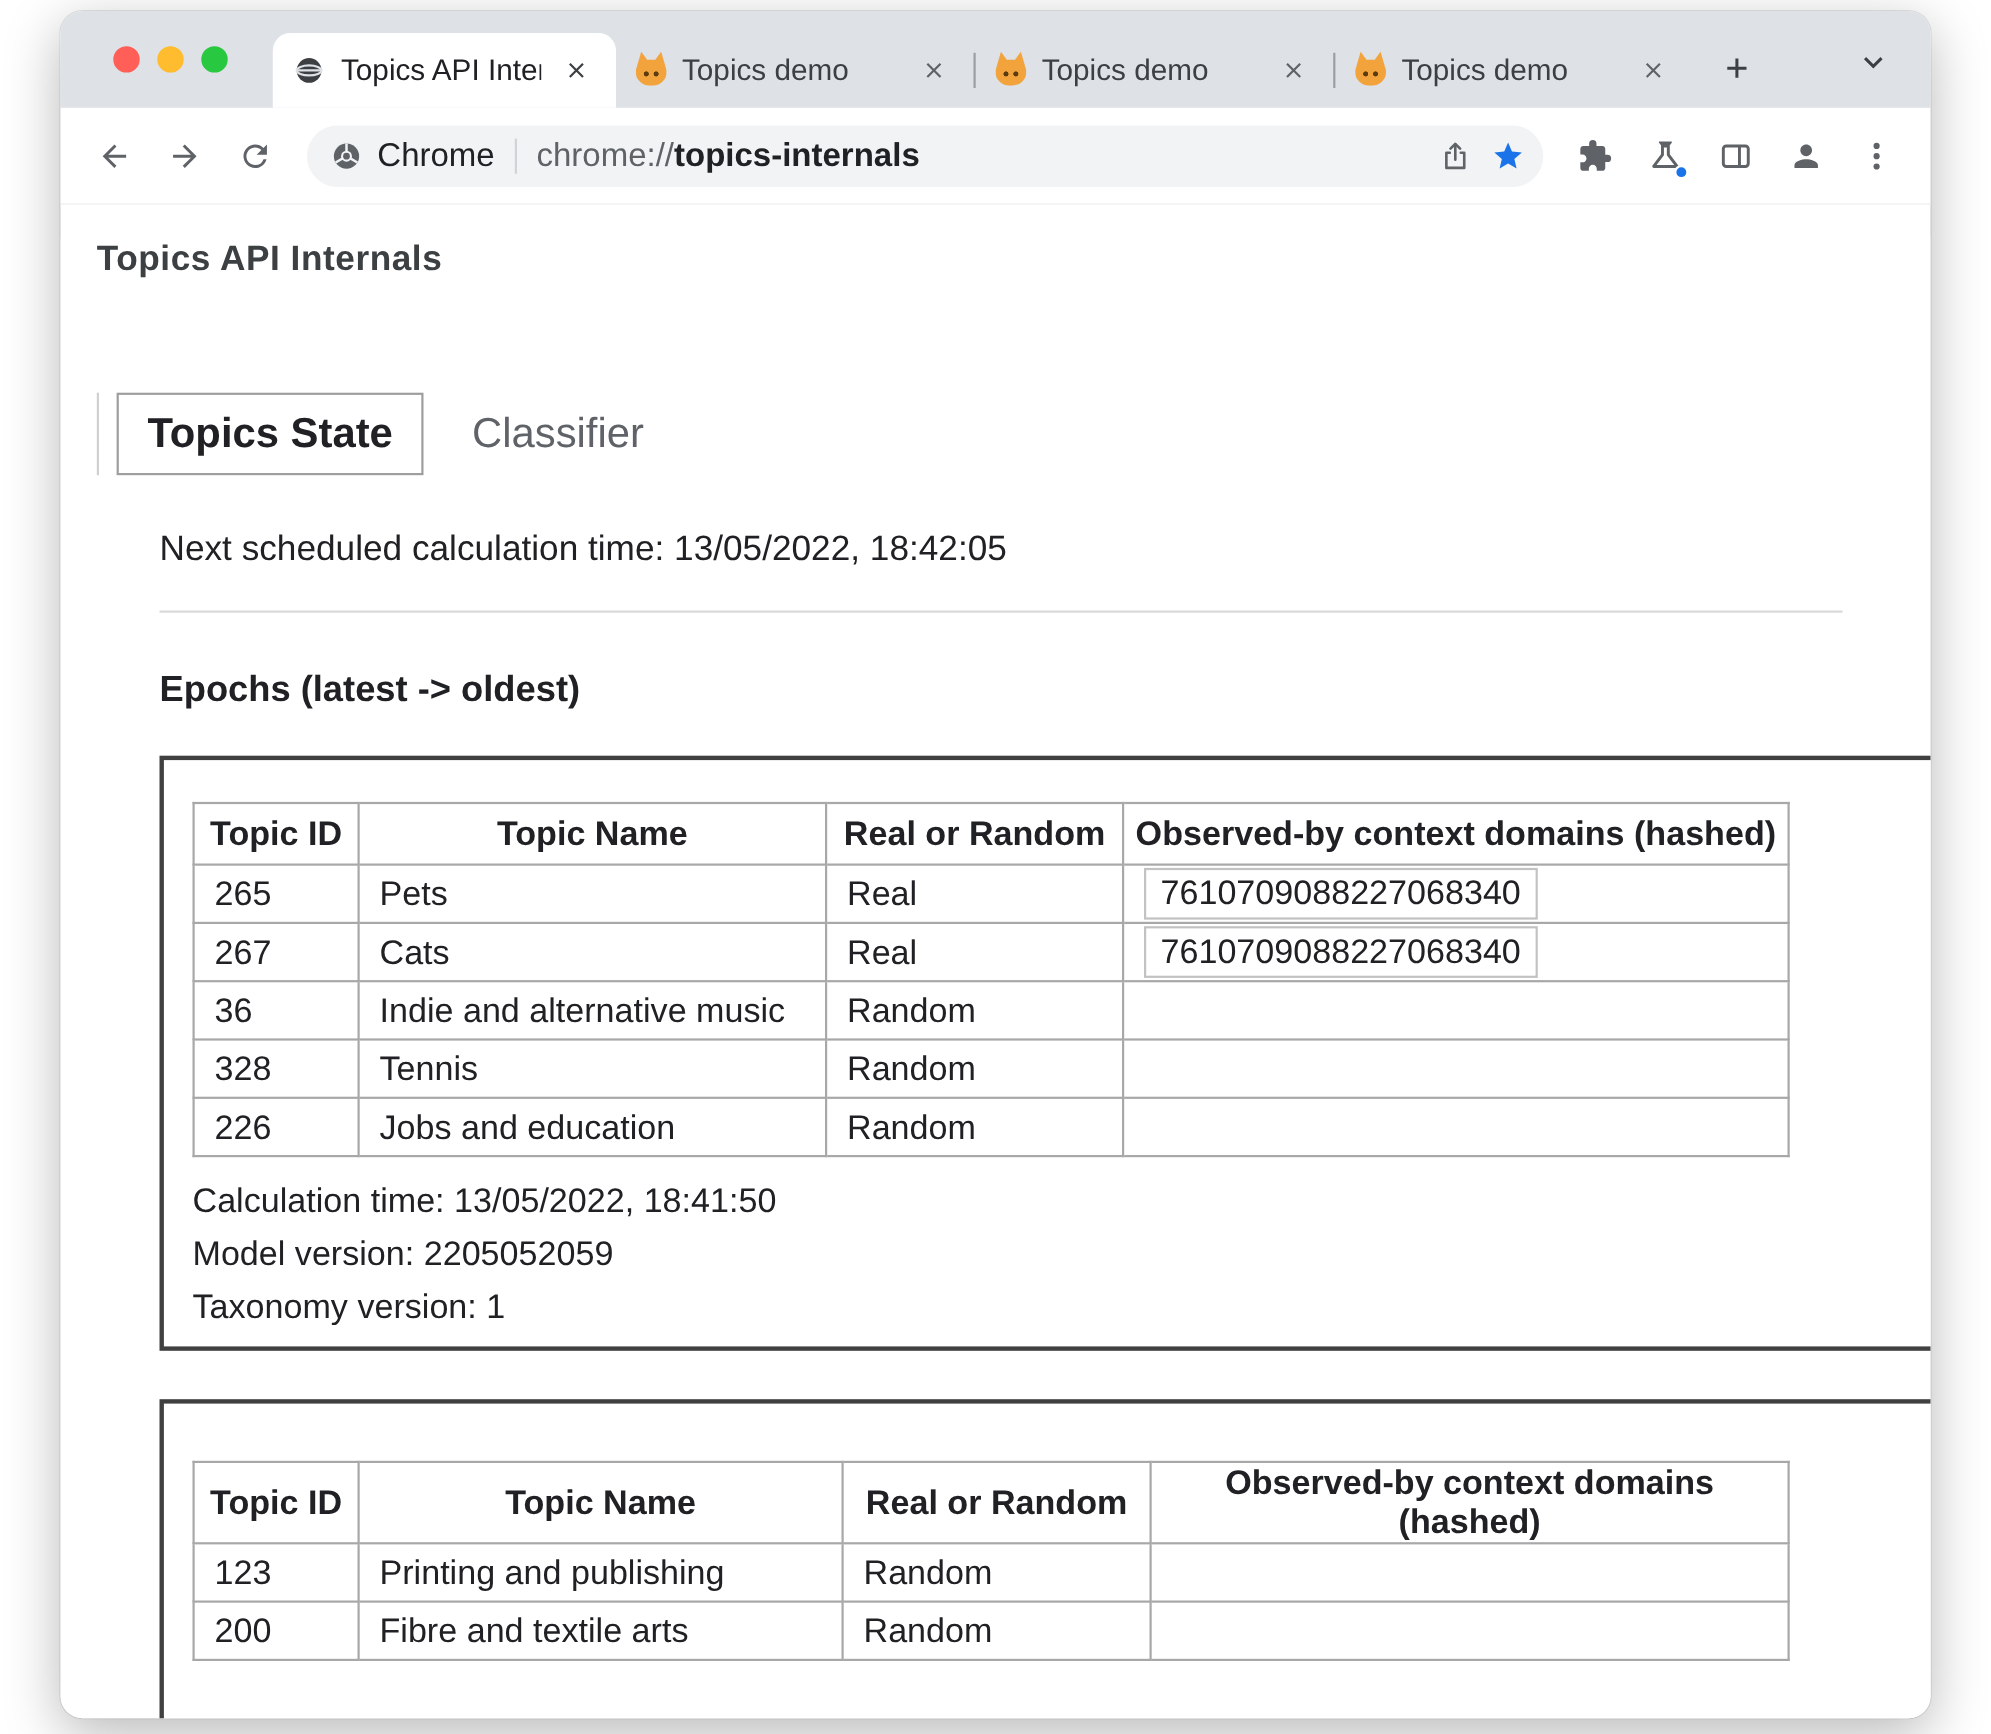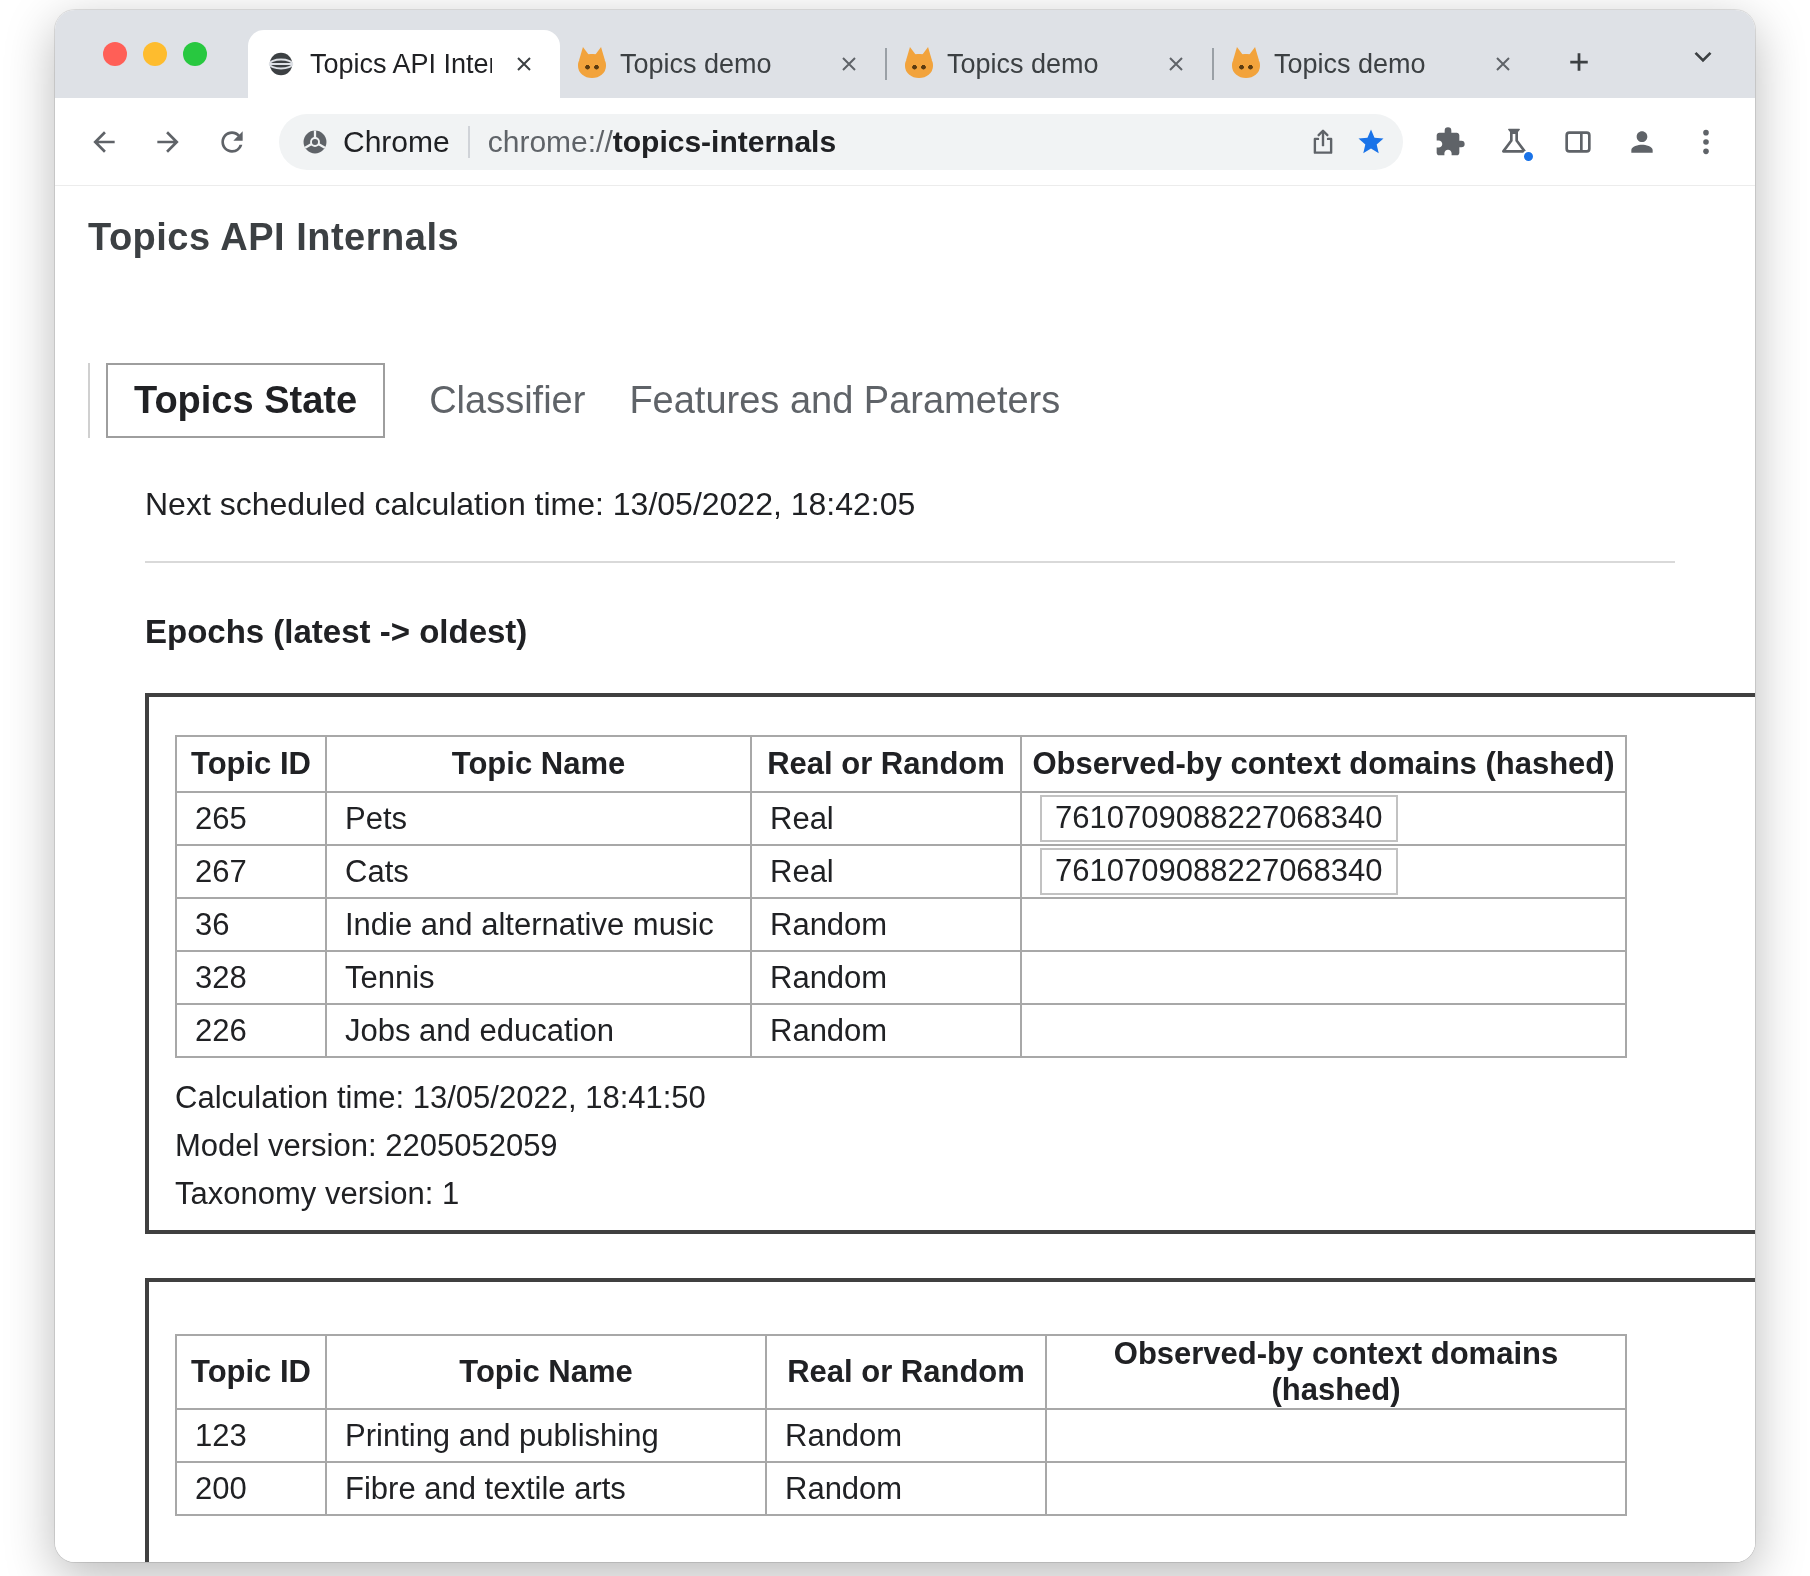--- a/index.html
+++ b/index.html
@@ -51,21 +51,21 @@
   .ob-engine { font-size:30px; color:#202124; margin:0 18px 0 12px; }
   .ob-sep { width:2px; height:32px; background:#d0d3d8; margin-right:18px; }
   .ob-url { font-size:30px; white-space:nowrap; }
   .ob-scheme { color:#5f6368; }
   .ob-host { color:#202124; font-weight:700; }
   .ob-spacer { flex:1; }
   .ob-btn { width:48px; height:48px; display:flex; align-items:center; justify-content:center; border-radius:50%; flex:0 0 auto; }
 
   
   .page { background:#fff; color:#202124; }
-  .page h1 { margin:30px 0 0 33px; font-size:38px; font-weight:700; color:#3c4043; letter-spacing:.5px; }
+  .page h1 { margin:30px 0 0 33px; font-size:32px; font-weight:700; color:#3c4043; letter-spacing:.5px; }
 
   .crtabs { display:flex; align-items:stretch; gap:44px; margin:104px 0 0 33px; border-left:2px solid #d0d0d0; padding-left:16px; width:max-content; }
   .crtab { font-size:38px; color:#5f6368; display:flex; align-items:center; padding:14px 0; cursor:default; }
   .crtab.selected { border:2px solid #9e9e9e; background:#fff; padding:14px 26px; font-weight:700; color:#202124; }
 
   .nextcalc { margin:48px 0 0 90px; font-size:32px; }
   .page hr { border:none; border-top:2px solid #d9d9d9; margin:38px 0 0 90px; width:1530px; }
   .page h2 { margin:50px 0 0 90px; font-size:33px; font-weight:700; }
 
   .epoch-box { margin:42px 0 0 90px; width:1782px; border:4px solid #404040; padding:38px 26px 12px 26px; background:#fff; }
@@ -235,21 +235,20 @@
         </svg>
     </span>
   </div>
 
   <div class="page">
     <h1>Topics API Internals</h1>
 
     <div class="crtabs">
       <div class="crtab selected">Topics State</div>
       <div class="crtab">Classifier</div>
-      <div class="crtab">Features and Parameters</div>
     </div>
 
     <p class="nextcalc">Next scheduled calculation time: 13/05/2022, 18:42:05</p>
 
     <hr>
 
     <h2>Epochs (latest -&gt; oldest)</h2>
 
     <div class="epoch-box">
       <table class="epoch">

